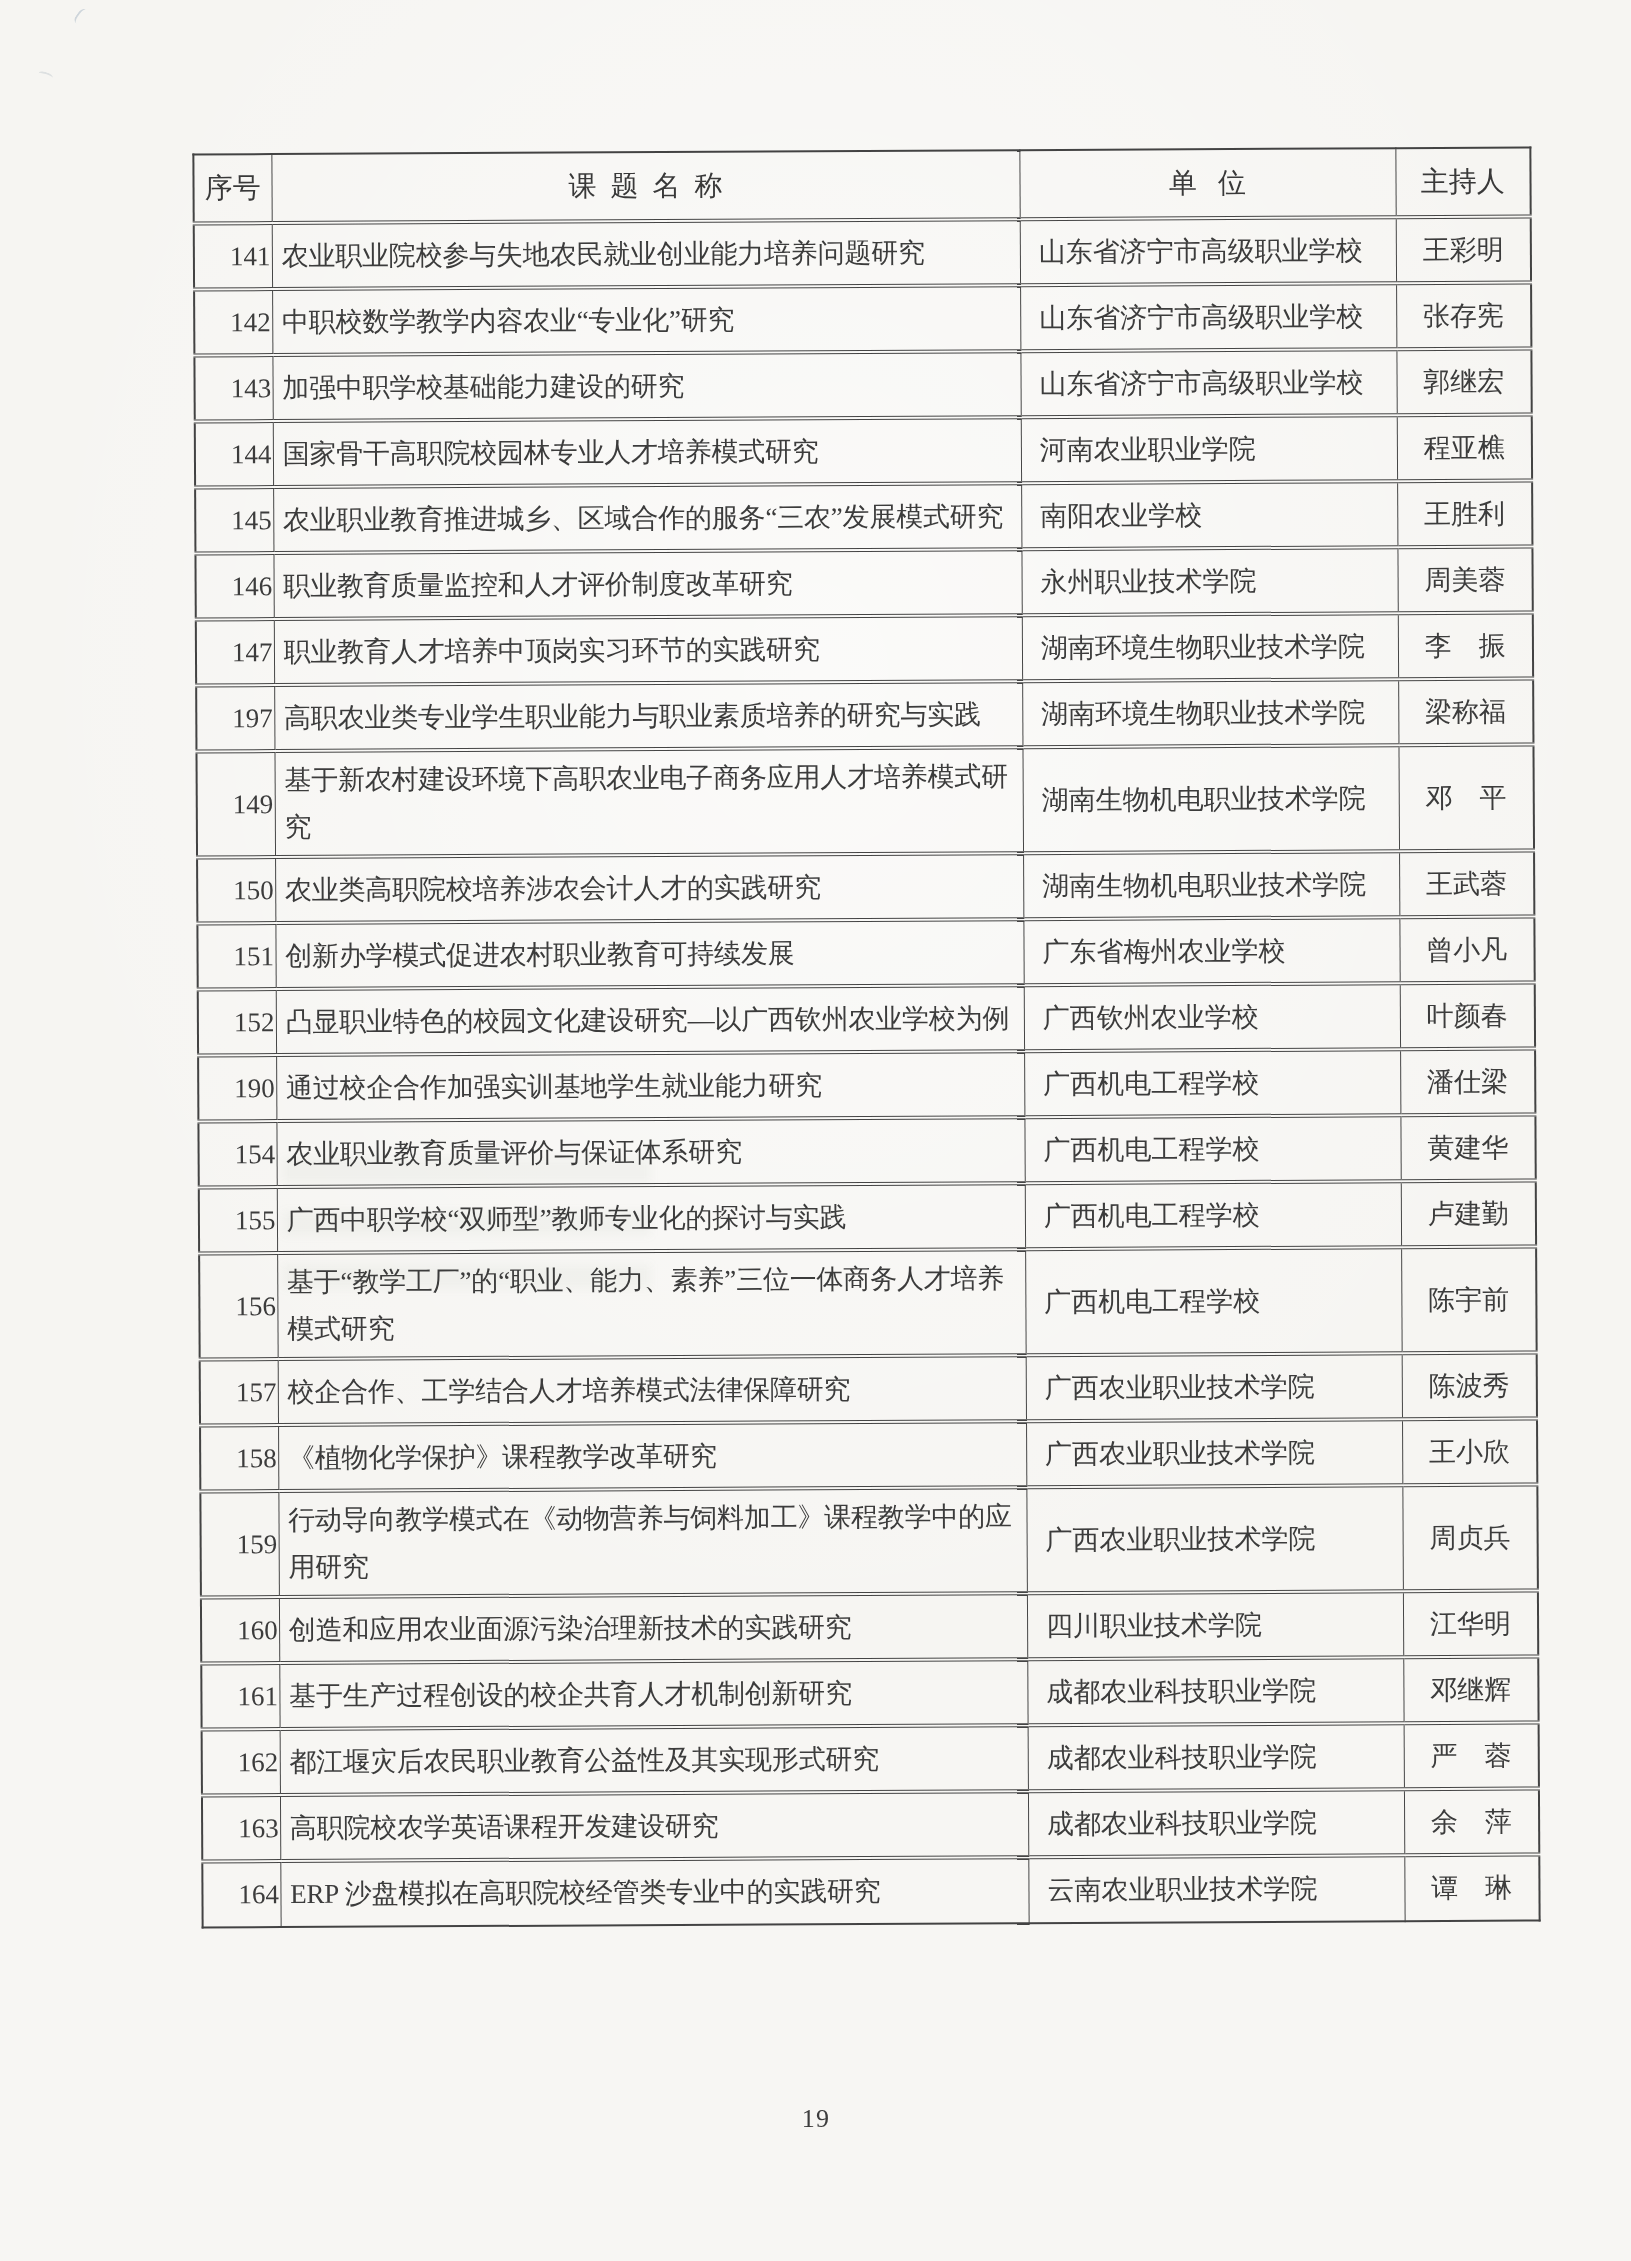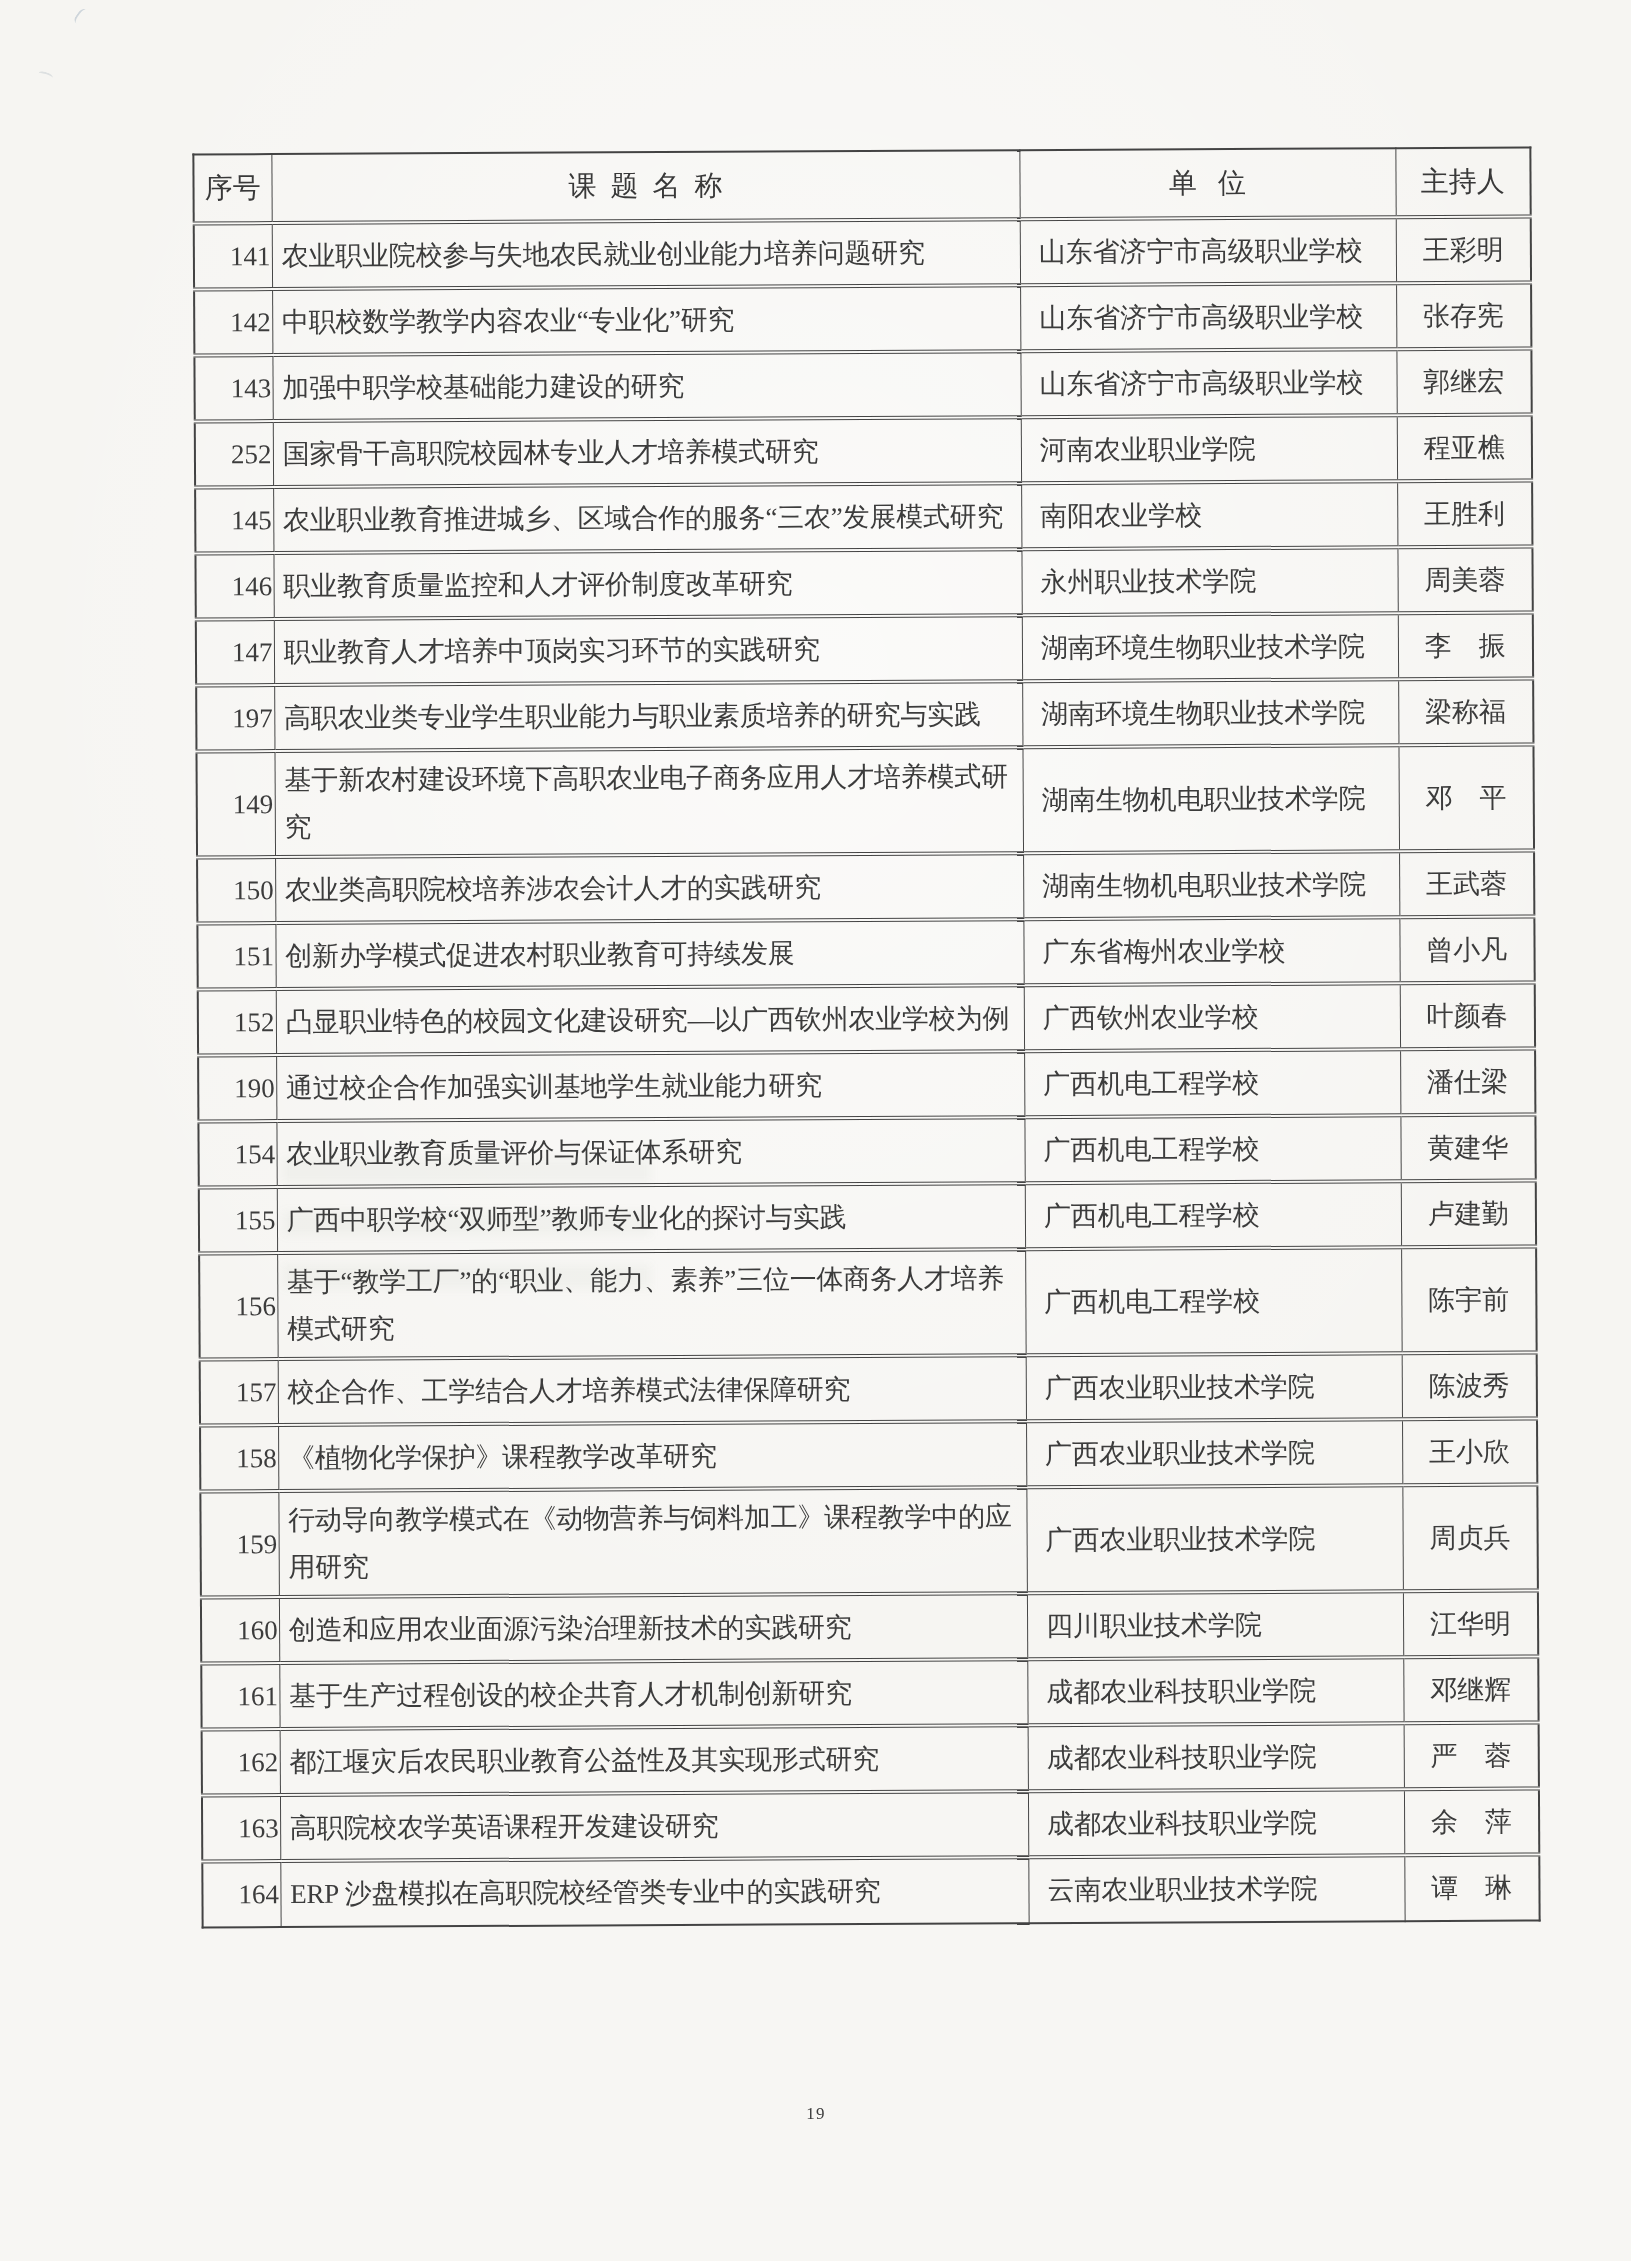--- a/index.html
+++ b/index.html
@@ -88,21 +88,21 @@
   }
   td.c-unit  { text-align: left; padding: 4px 2.6px 4px 18.4px; }
   td.c-leader{ text-align: center; white-space: pre; }
 
   .page-number {
     position: absolute;
     top: 2104px;
     left: 0;
     width: 100%;
     text-align: center;
-    font-size: 17px;
+    font-size: 26px;
     color: #3d3d3d;
     letter-spacing: 1.3px;
   }
 </style>
 </head>
 <body>
 
 <div class="page">
 
   <div class="speck-a"></div>
@@ -138,21 +138,21 @@
     <td class="c-unit">山东省济宁市高级职业学校</td>
     <td class="c-leader">张存宪</td>
   </tr>
           <tr>
     <td class="c-no">143</td>
     <td class="c-title">加强中职学校基础能力建设的研究</td>
     <td class="c-unit">山东省济宁市高级职业学校</td>
     <td class="c-leader">郭继宏</td>
   </tr>
           <tr>
-    <td class="c-no">252</td>
+    <td class="c-no">144</td>
     <td class="c-title">国家骨干高职院校园林专业人才培养模式研究</td>
     <td class="c-unit">河南农业职业学院</td>
     <td class="c-leader">程亚樵</td>
   </tr>
           <tr>
     <td class="c-no">145</td>
     <td class="c-title">农业职业教育推进城乡、区域合作的服务“三农”发展模式研究</td>
     <td class="c-unit">南阳农业学校</td>
     <td class="c-leader">王胜利</td>
   </tr>

